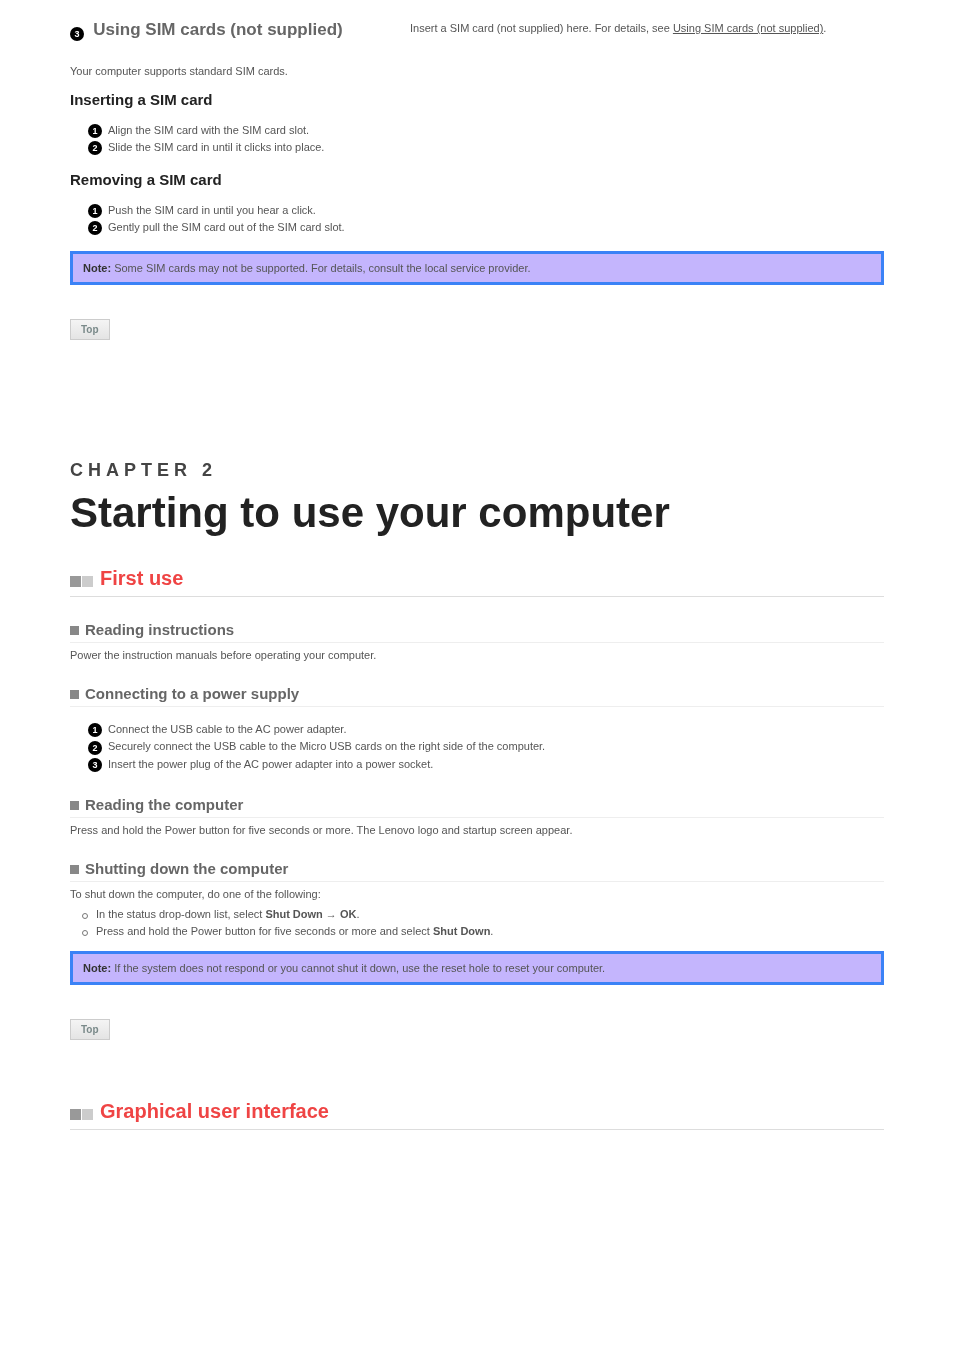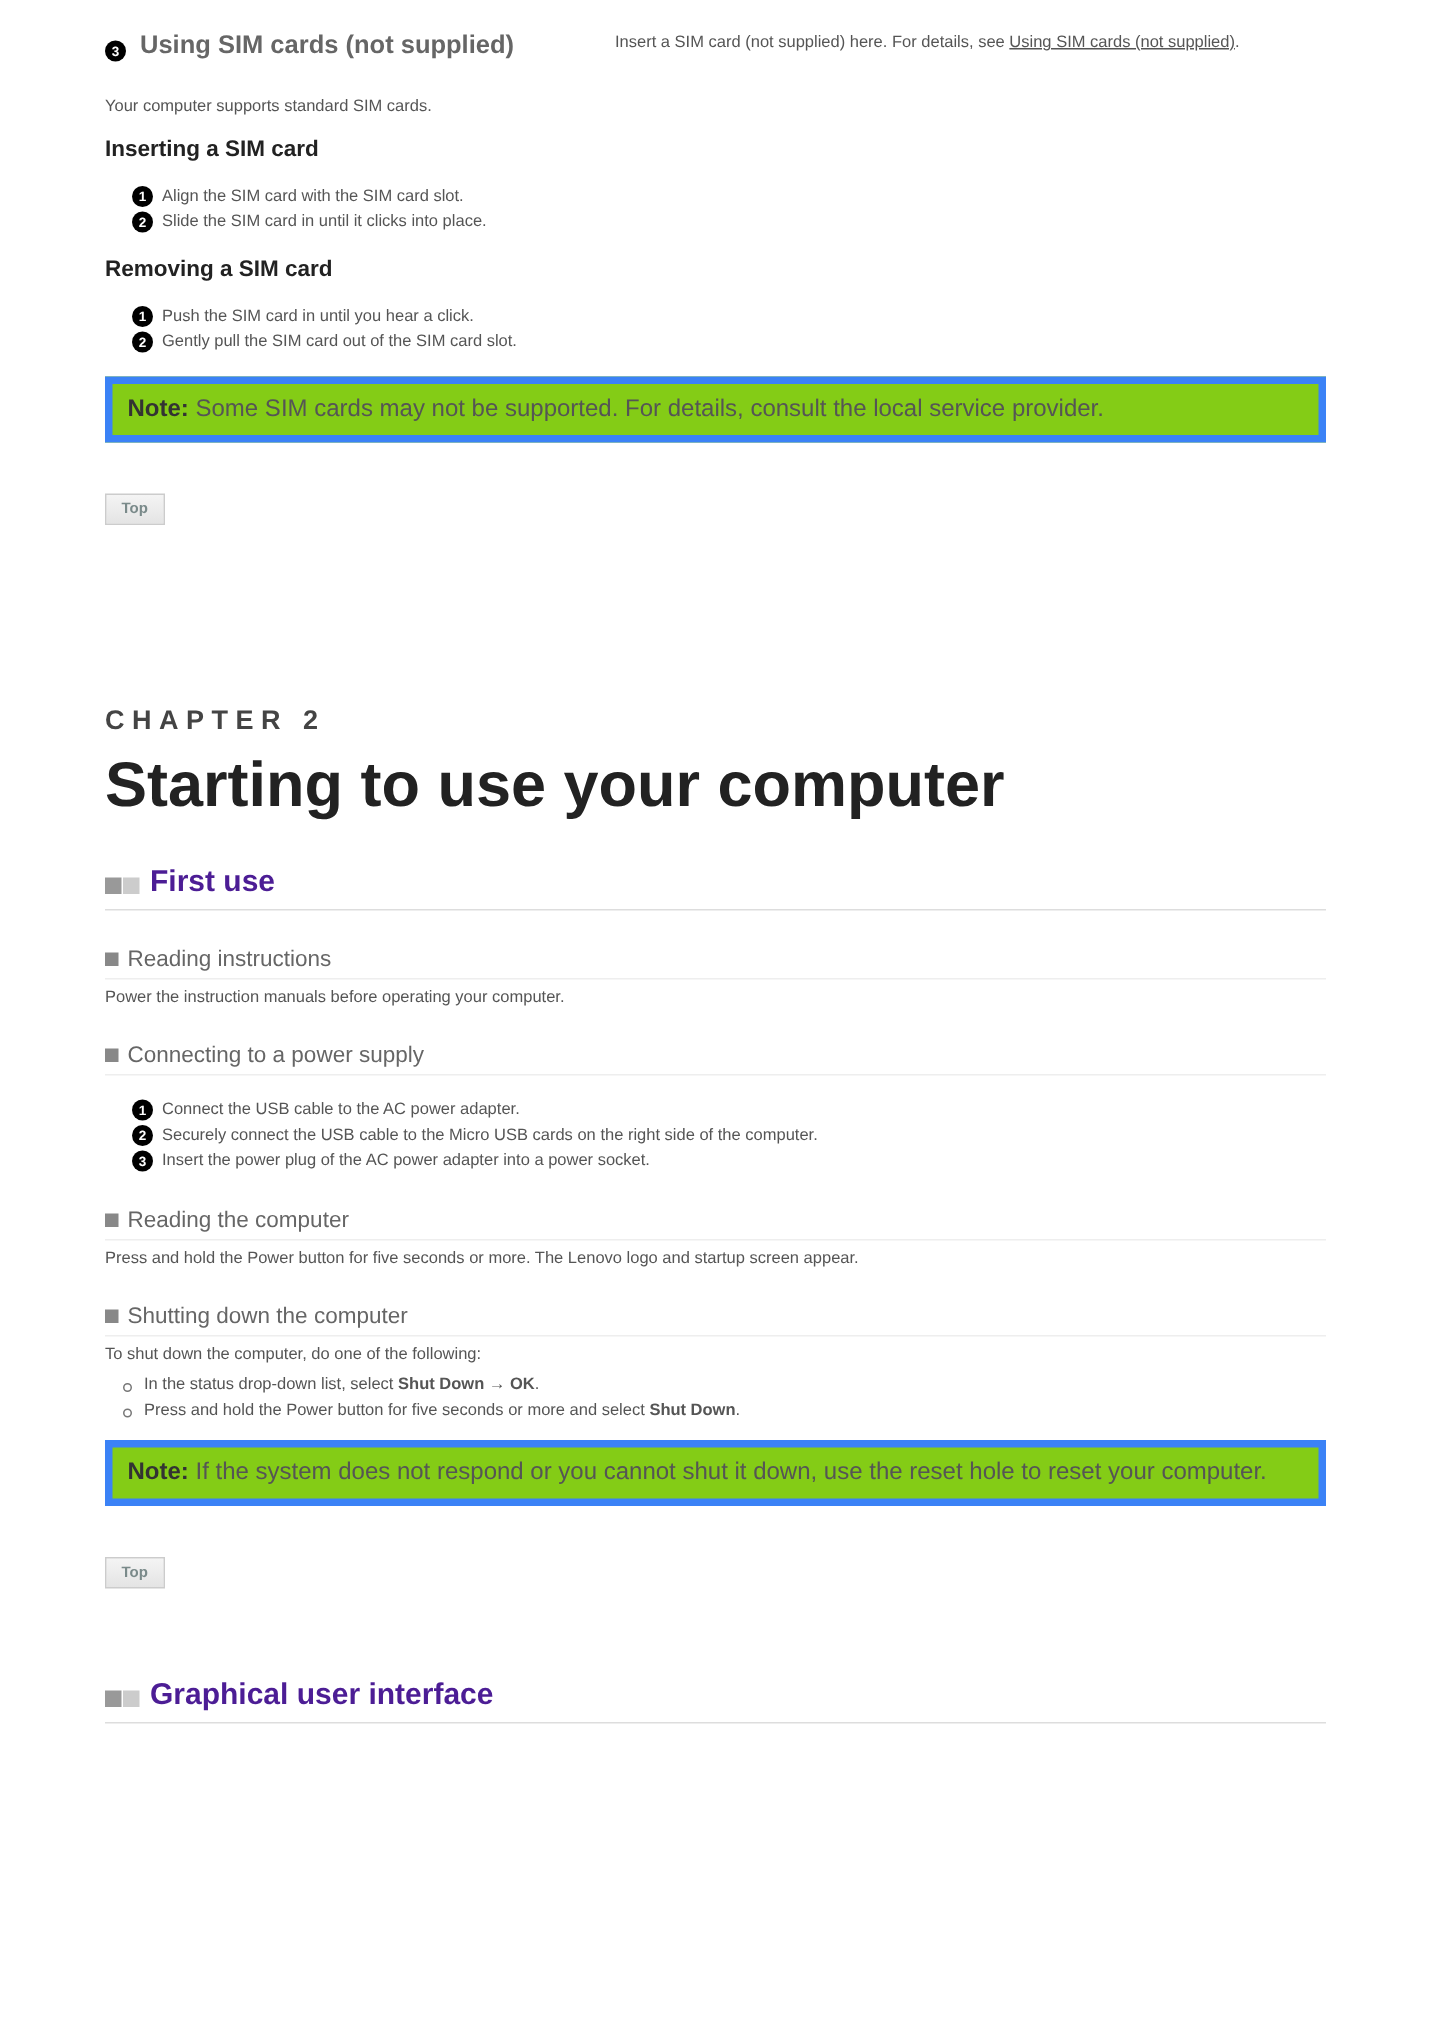--- a/index.html
+++ b/index.html
@@ -48,24 +48,24 @@
   .body-text { color: #555; font-size: 11px; margin: 6px 0; }
   .h-insert {
     font-weight: bold;
     font-size: 15px;
     color: #222;
     margin: 14px 0 6px 0;
   }
   .step-list { list-style: none; padding-left: 18px; margin: 16px 0; }
   .step-list li { font-size: 11px; color: #555; margin: 3px 0; }
   .note-box {
-    background: #84cc16;
-    border: 5px solid #3b82f6;
+    background: #c4b5fd;
+    border: 3px solid #3b82f6;
     padding: 8px 10px;
-    font-size: 16px;
+    font-size: 11px;
     color: #555;
     margin: 14px 0;
   }
   .note-box b { color: #333; }
   .top-btn {
     display: inline-block;
     background: linear-gradient(#f4f4f4,#e4e4e4);
     border: 1px solid #ccc;
     color: #7a8a8a;
     font-size: 10px;
@@ -83,40 +83,40 @@
   }
   .chapter-title {
     font-size: 42px;
     font-weight: bold;
     color: #222;
     margin: 8px 0 30px 0;
   }
   .section-h {
     font-size: 20px;
     font-weight: bold;
-    color: #4c1d95;
+    color: #ef4444;
     border-bottom: 1px solid #ddd;
     padding-bottom: 4px;
     margin: 20px 0 20px 0;
   }
   .double-sq {
     display: inline-block;
     vertical-align: -2px;
     margin-right: 6px;
   }
   .double-sq span {
     display: inline-block;
     width: 11px; height: 11px;
     background: #999;
     margin-right: 1px;
   }
   .double-sq span:last-child { background: #ccc; }
   .sub-h {
     font-size: 15px;
-    font-weight: normal;
+    font-weight: bold;
     color: #666;
     border-bottom: 1px solid #eee;
     padding-bottom: 4px;
     margin: 24px 0 6px 0;
   }
   .sq {
     display: inline-block;
     width: 9px; height: 9px;
     background: #888;
     margin-right: 6px;

